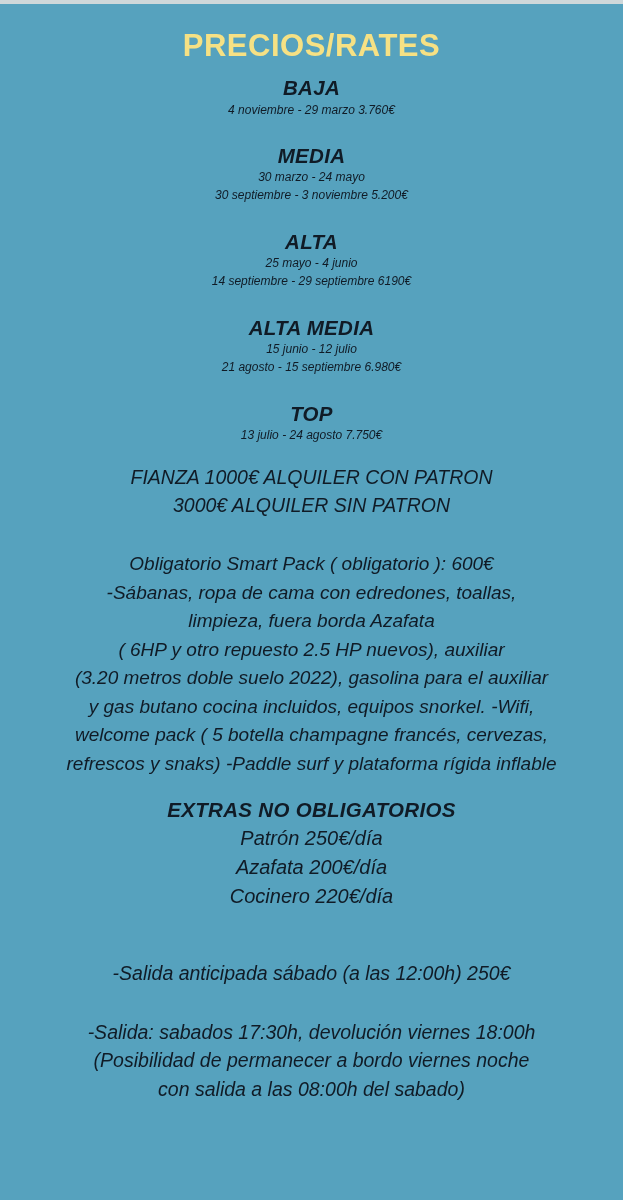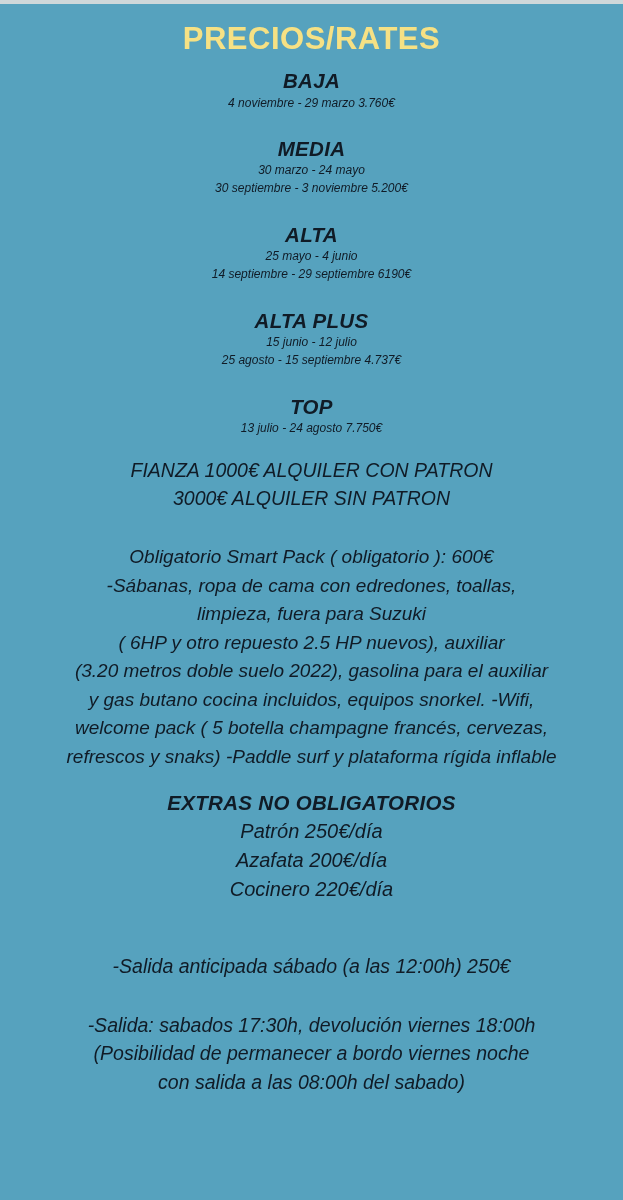--- a/index.html
+++ b/index.html
@@ -34,21 +34,21 @@
     height: 4px;
     background: #cfd8da;
   }
 
   .content {
     position: absolute;
     top: 4px;
     left: 0;
     width: 623px;
     height: 1196px;
-    padding: 1px 12px;
+    padding: 8px 12px;
     box-sizing: border-box;
     text-align: center;
     color: #14202b;
   }
 
   .title {
     font-size: 31px;
     font-weight: bold;
     font-style: normal;
     letter-spacing: 0.5px;
@@ -125,39 +125,39 @@
       <div class="block-line">30 septiembre - 3 noviembre 5.200€</div>
     </div>
 
     <div class="block season-alta">
       <div class="block-heading">ALTA</div>
       <div class="block-line">25 mayo - 4 junio</div>
       <div class="block-line">14 septiembre - 29 septiembre 6190€</div>
     </div>
 
     <div class="block season-altaplus">
-      <div class="block-heading">ALTA PLUS</div>
+      <div class="block-heading">ALTA MEDIA</div>
       <div class="block-line">15 junio - 12 julio</div>
-      <div class="block-line">25 agosto - 15 septiembre 4.737€</div>
+      <div class="block-line">21 agosto - 15 septiembre 6.980€</div>
     </div>
 
     <div class="block season-top">
       <div class="block-heading">TOP</div>
       <div class="block-line">13 julio - 24 agosto 7.750€</div>
     </div>
 
     <div class="block fianza">
       <div class="block-line">FIANZA 1000€ ALQUILER CON PATRON</div>
       <div class="block-line">3000€ ALQUILER SIN PATRON</div>
     </div>
 
     <div class="block smartpack">
       <div class="block-line">Obligatorio Smart Pack ( obligatorio ): 600€</div>
       <div class="block-line">-Sábanas, ropa de cama con edredones, toallas,</div>
-      <div class="block-line">limpieza, fuera para Suzuki</div>
+      <div class="block-line">limpieza, fuera borda Azafata</div>
       <div class="block-line">( 6HP y otro repuesto 2.5 HP nuevos), auxiliar</div>
       <div class="block-line">(3.20 metros doble suelo 2022), gasolina para el auxiliar</div>
       <div class="block-line">y gas butano cocina incluidos, equipos snorkel. -Wifi,</div>
       <div class="block-line">welcome pack ( 5 botella champagne francés, cervezas,</div>
       <div class="block-line">refrescos y snaks) -Paddle surf y plataforma rígida inflable</div>
     </div>
 
     <div class="block extras">
       <div class="block-heading">EXTRAS NO OBLIGATORIOS</div>
       <div class="block-line">Patrón 250€/día</div>

